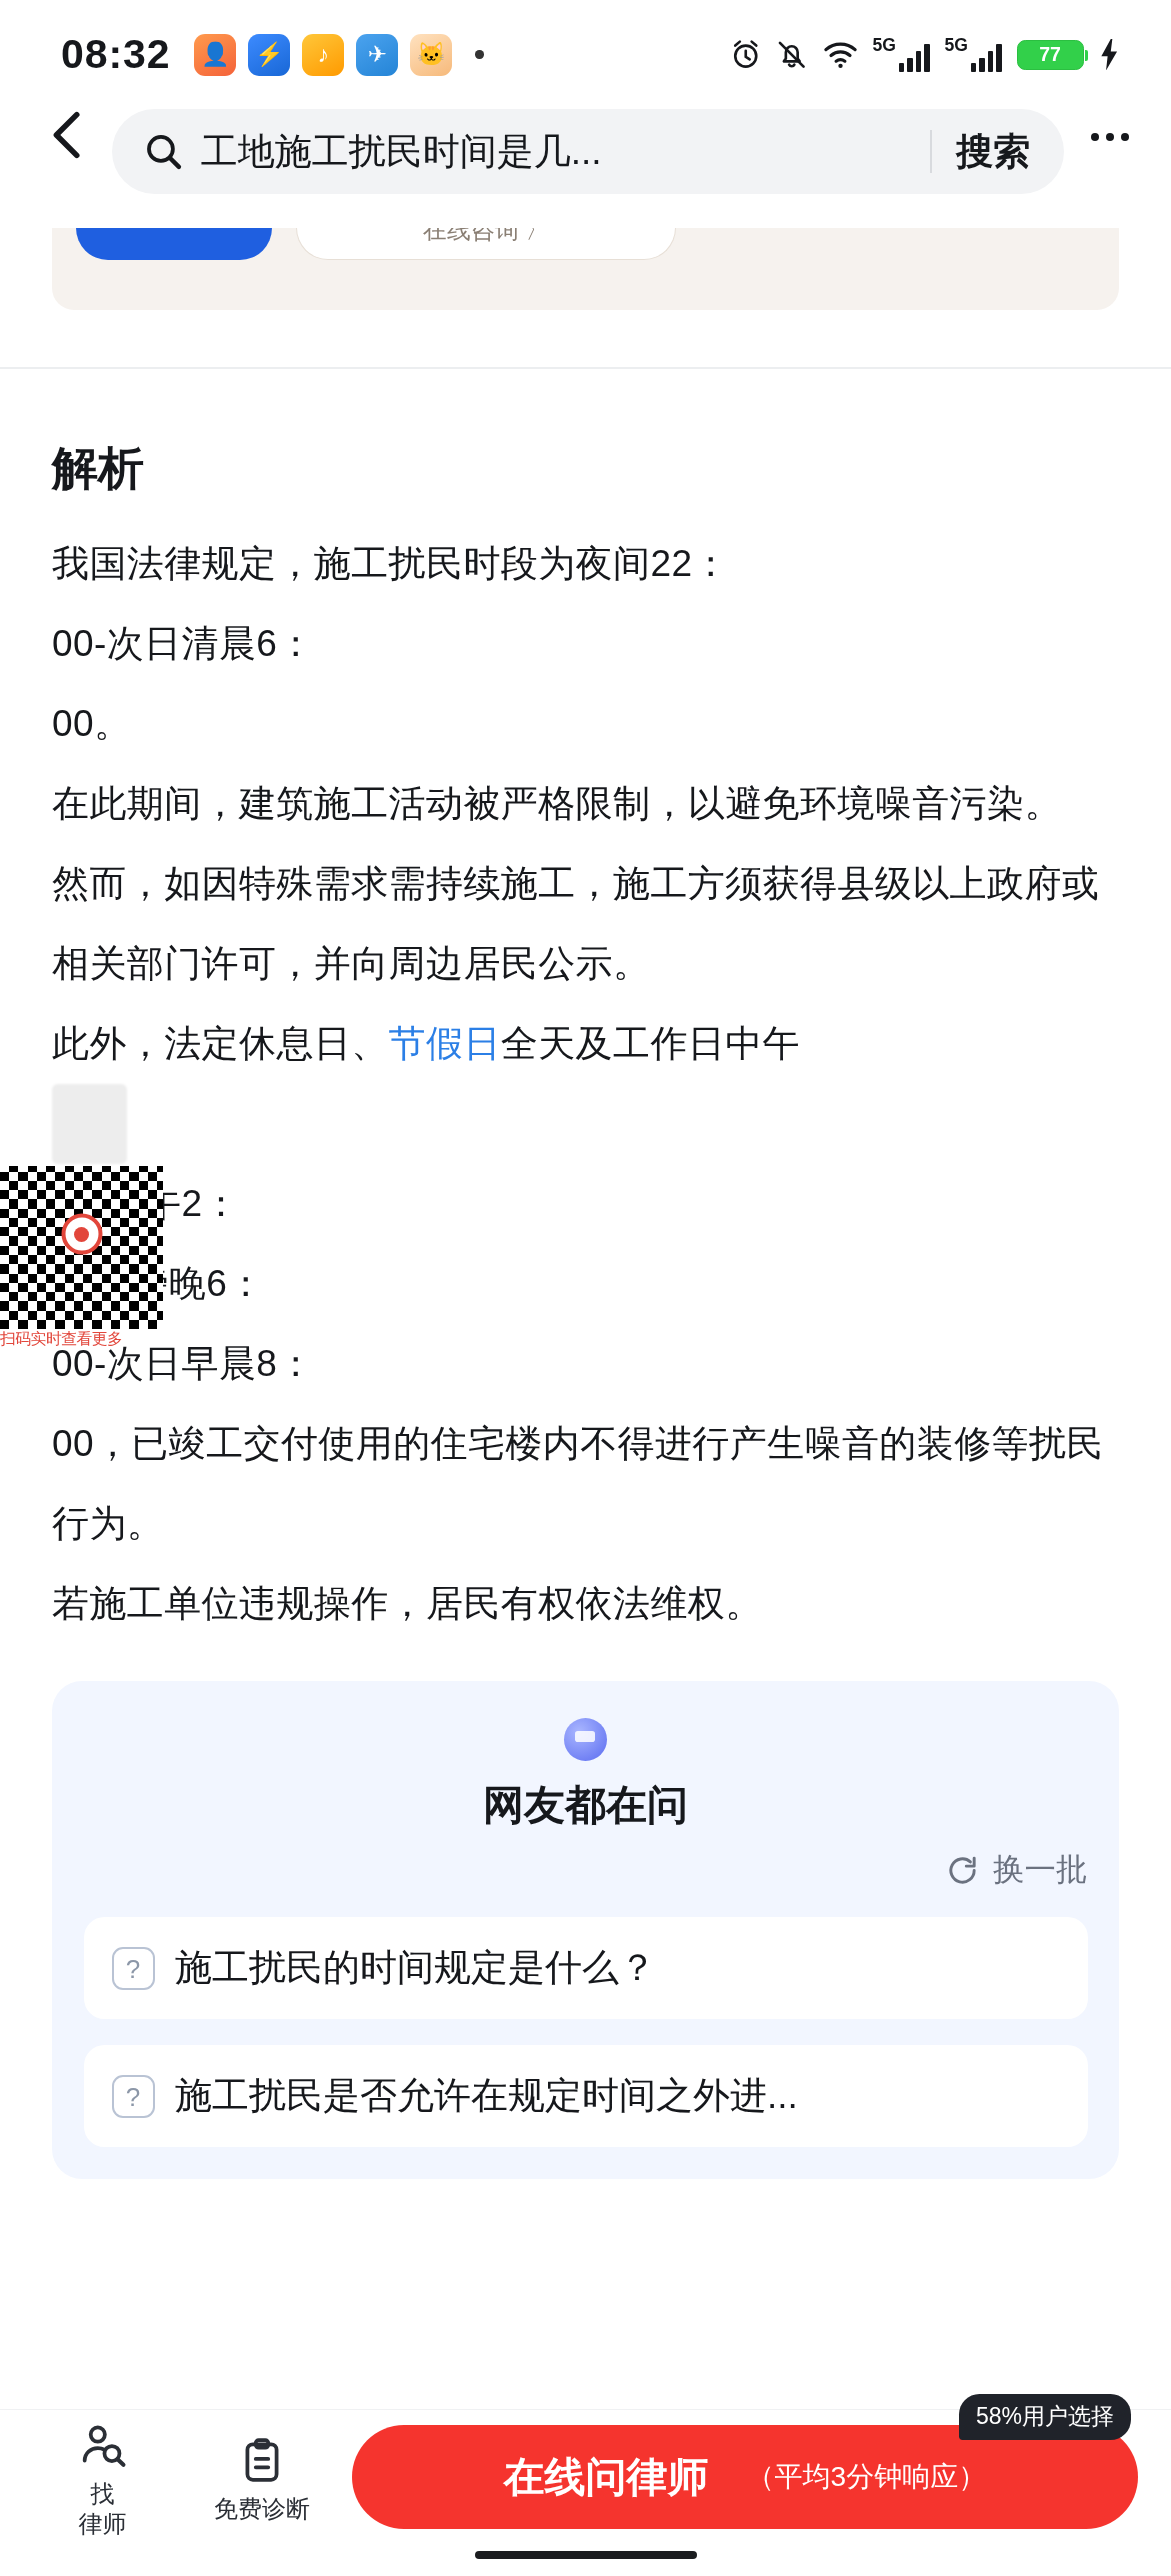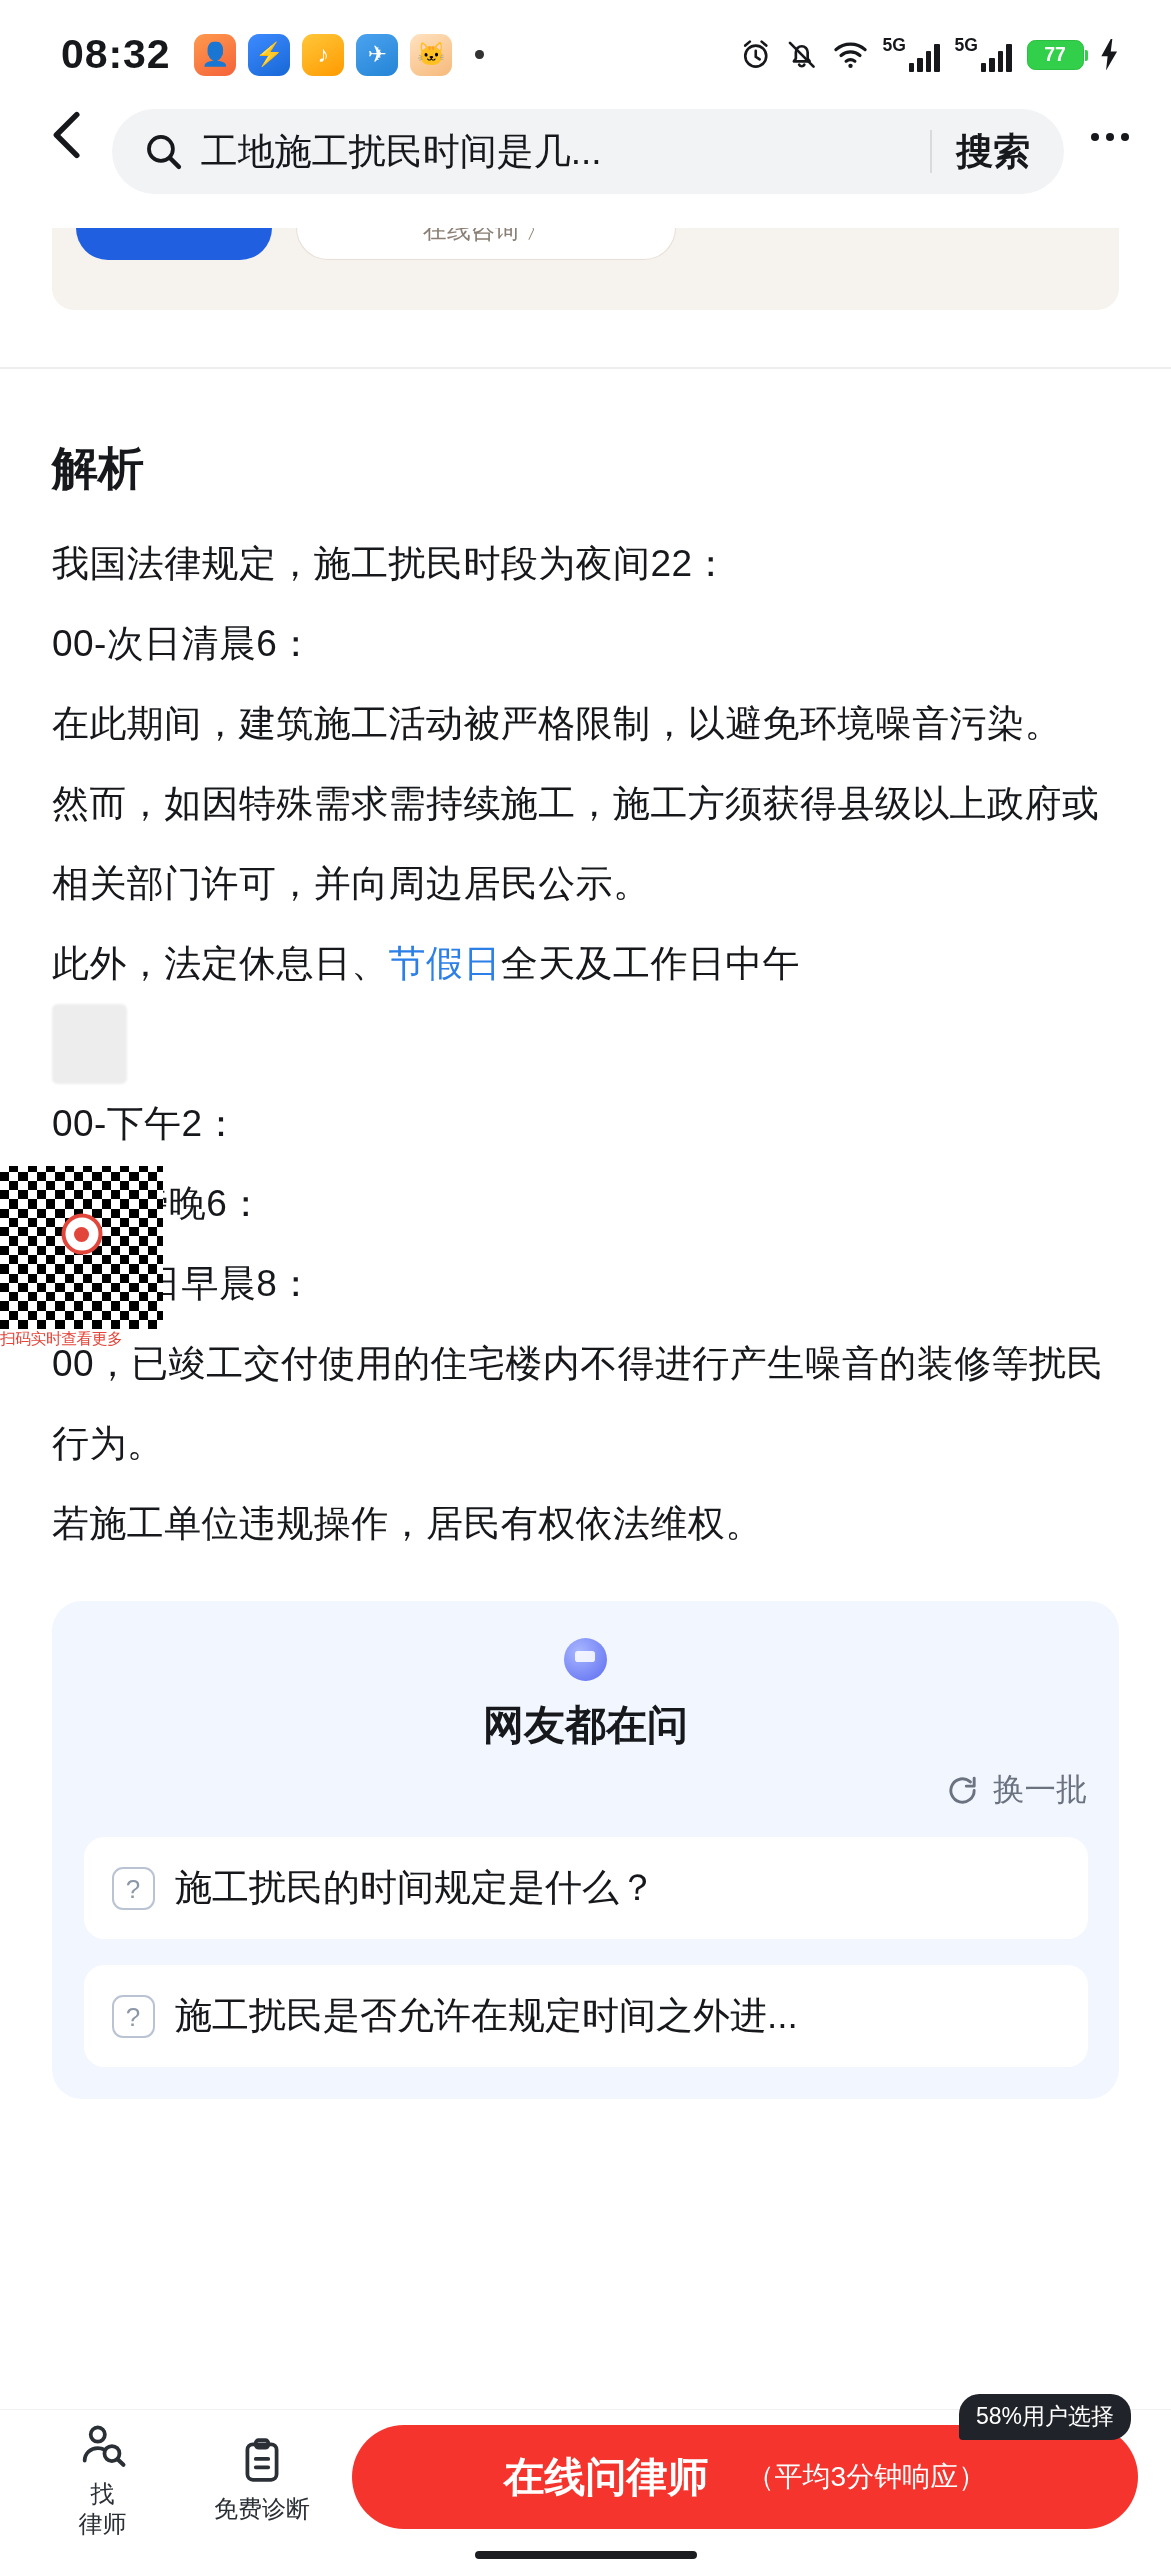--- a/index.html
+++ b/index.html
@@ -63,21 +63,21 @@
     gap: 15px;
   }
   .sb-right svg { display: block; }
   .sig-wrap { display: flex; align-items: flex-end; gap: 2.8px; }
   .sig-label { font-size: 17.6px; font-weight: 700; color: #16181c; line-height: 1; margin-bottom: 16.7px;}
   .bars { display: flex; align-items: flex-end; gap: 2.8px; height: 28px; }
   .bars i { width: 5.6px; background: #16181c; border-radius: 0.9px; display:block; }
   .bars i:nth-child(1){height:8.3px} .bars i:nth-child(2){height:14px}
   .bars i:nth-child(3){height:20.4px} .bars i:nth-child(4){height:28px}
   .battery {
-    width: 57px; height: 30px; border-radius: 8.3px;
+    width: 67px; height: 30px; border-radius: 8.3px;
     background: #32d04a; position: relative;
     display: flex; align-items: center; justify-content: center;
     border: 1.9px solid #2bbf41;
   }
   .battery span { font-size: 19.5px; font-weight: 700; color: #fff; }
   .battery:after {
     content:""; position:absolute; right:-5.6px; top:9.3px;
     width:3.7px; height:11px; background:#32d04a; border-radius:0 1.9px 1.9px 0;
   }
 
@@ -425,20 +425,21 @@
         <span>在线咨询 〉</span>
       </div>
     </div>
     <div class="sep"></div>
 
     <div class="article">
       <div class="sec-title">解析</div>
 
       <div class="para">我国法律规定，施工扰民时段为夜间22：</div>
       <div class="para">00-次日清晨6：</div>
+      <div class="para">00。</div>
       <div class="para">在此期间，建筑施工活动被严格限制，以避免环境噪音污染。</div>
       <div class="para">然而，如因特殊需求需持续施工，施工方须获得县级以上政府或相关部门许可，并向周边居民公示。</div>
 
       <div class="para">
         <span>此外，法定休息日、</span><span class="lnk">节假日</span><span>全天及工作日中午</span>
       </div>
       <div class="para">
         <span class="blurred">&nbsp;&nbsp;&nbsp;&nbsp;&nbsp;&nbsp;&nbsp;</span>
       </div>
 

